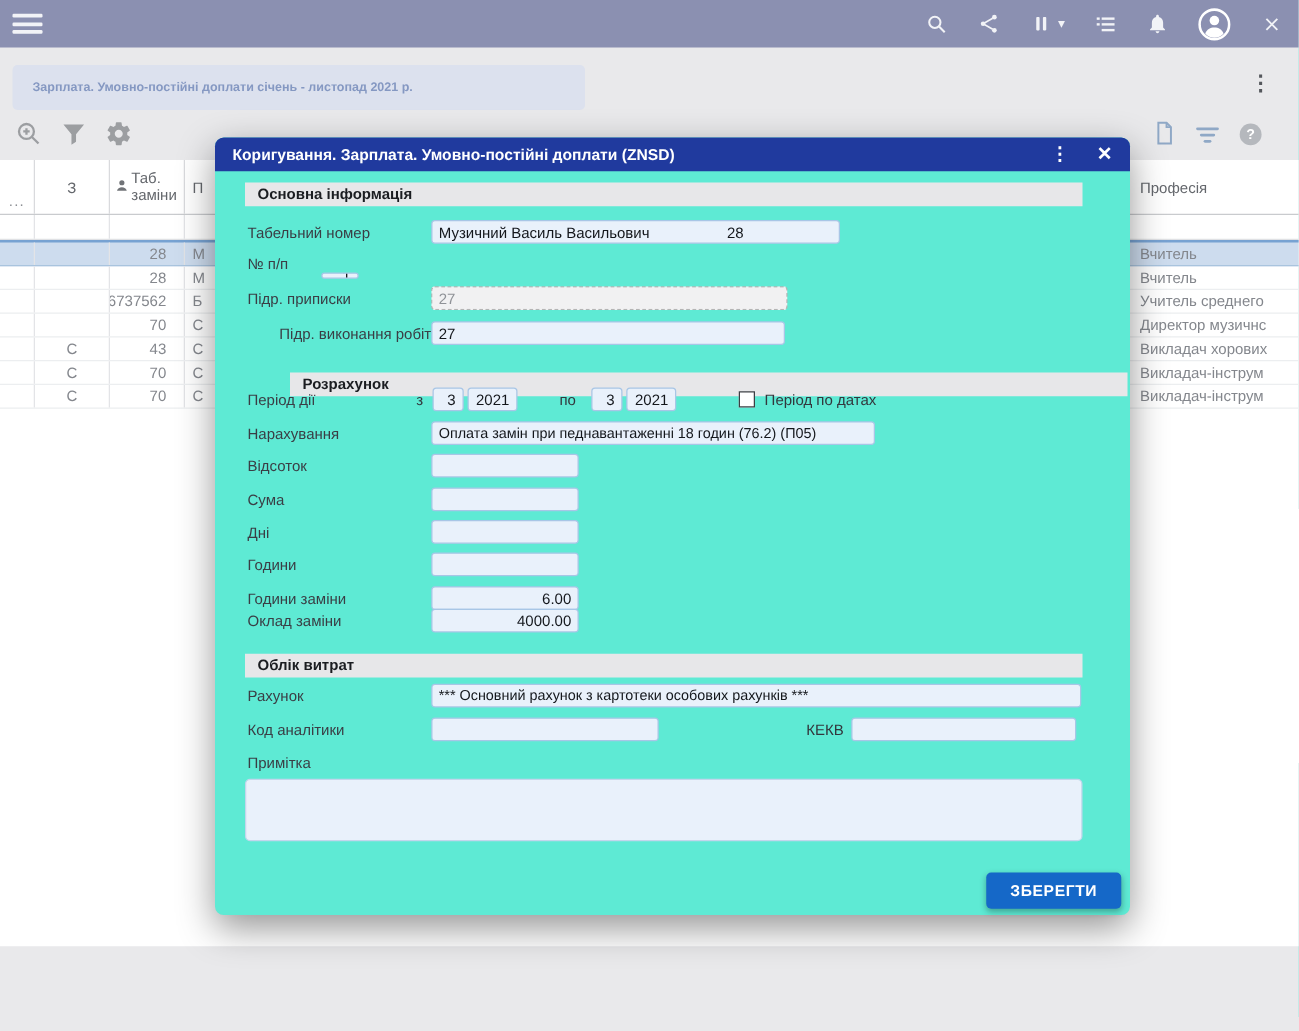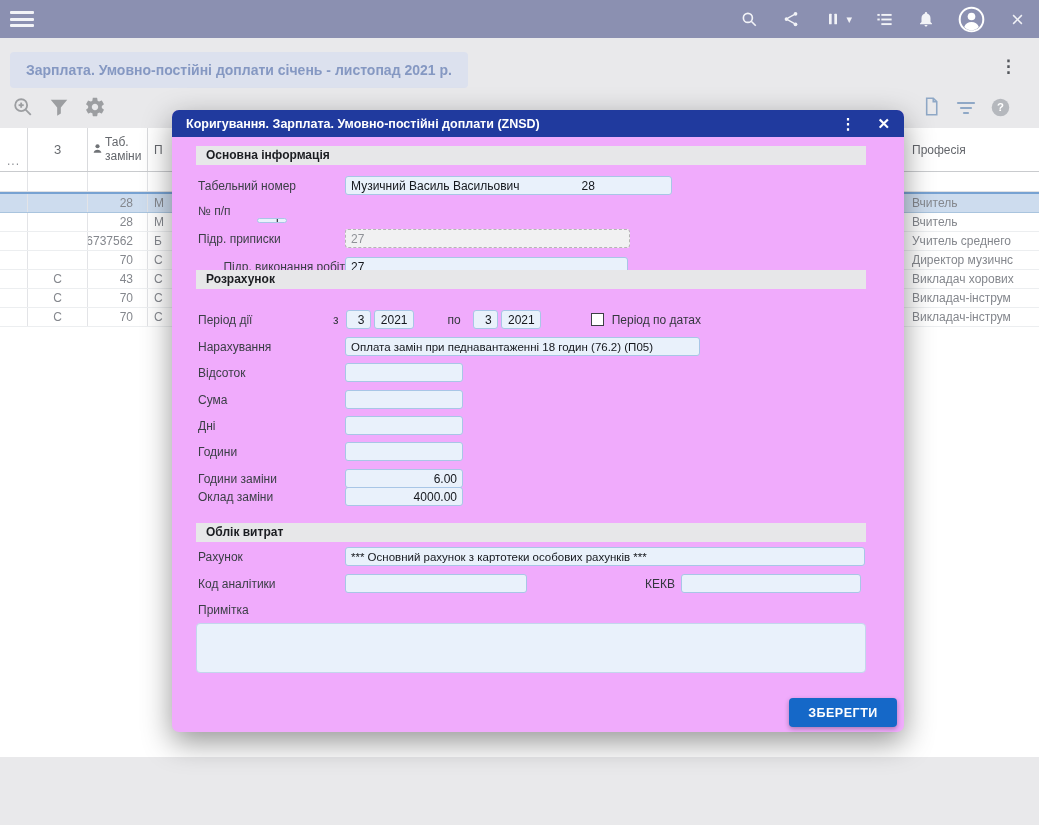--- a/index.html
+++ b/index.html
@@ -14,21 +14,21 @@
   .tb-icon { width:20px; height:20px; display:flex; align-items:center; justify-content:center; cursor:pointer; }
   .tb-icon svg { display:block; }
   .pause-wrap { display:flex; align-items:center; gap:3px; }
   .caret { font-size:11px; color:#f2f3f7; line-height:1; }
   .avatar { width:27px; height:27px; }
 
   
   .panel { position:absolute; top:128px; left:0; width:1039px; height:629px; background:#fff; z-index:0; }
 
   
-  .title-chip { position:absolute; top:52px; left:10px; width:458px; height:36px; background:#dce1ee; border-radius:4px; display:flex; align-items:center; padding-left:16px; font-size:14px; font-weight:bold; color:#8598c2; z-index:1; }
+  .title-chip { position:absolute; top:52px; left:10px; width:458px; height:36px; background:#dce1ee; border-radius:4px; display:flex; align-items:center; padding-left:16px; font-size:10px; font-weight:bold; color:#8598c2; z-index:1; }
   .title-kebab { position:absolute; top:58px; right:22px; color:#54575c; font-size:17px; font-weight:bold; cursor:pointer; z-index:1; line-height:1; letter-spacing:0; }
 
   
   .toolbar-icon { position:absolute; top:96px; z-index:1; color:#9c9ea1; cursor:pointer; }
   .toolbar-icon svg { display:block; }
   .ti-doc, .ti-filterlines { color:#8fa8c6; }
 
   
   .table { position:absolute; top:128px; left:0; width:1039px; z-index:1; font-size:12px; color:#84878d; }
   .thead, .trow { display:grid; grid-template-columns:28px 60px 60px 755px 136px; }
@@ -45,21 +45,21 @@
   .trow.empty { height:20px; border-bottom:1px solid #e0e1e4; }
   .trow.sel { background:#cddcee; border-top:2px solid #77a2d2; border-bottom:1px solid #a9c4de; height:21px; }
   .tcell { border-right:1px solid #e3e4e7; overflow:hidden; white-space:nowrap; display:flex; align-items:center; }
   .tcell.c-dots { border-right:1px solid #e3e4e7; }
   .tcell.c-z { justify-content:center; }
   .tcell.c-tab { justify-content:flex-end; padding-right:14px; }
   .tcell.c-p { padding-left:6px; }
   .tcell.c-prof { border-right:none; padding-left:9px; }
 
   
-  .modal { position:absolute; left:172px; top:110px; width:732px; height:622px; background:#f0abfc; border-radius:7px; box-shadow:0 10px 30px rgba(0,0,0,.42); z-index:5; font-size:12px; color:#33373d; }
+  .modal { position:absolute; left:172px; top:110px; width:732px; height:622px; background:#5eead4; border-radius:7px; box-shadow:0 10px 30px rgba(0,0,0,.42); z-index:5; font-size:12px; color:#33373d; }
   .modal-header { position:absolute; top:0; left:0; right:0; height:27px; background:#203a9e; border-radius:7px 7px 0 0; display:flex; align-items:center; color:#fff; }
   .modal-title { padding-left:14px; font-size:12.5px; font-weight:bold; }
   .mh-kebab { margin-left:auto; font-size:15px; font-weight:bold; cursor:pointer; padding:0 4px; line-height:1; }
   .mh-close { margin:0 14px 0 18px; font-size:15px; font-weight:bold; cursor:pointer; line-height:1; }
 
   .section-bar { position:absolute; left:24px; width:670px; height:19px; background:#e7e7e9; font-weight:bold; font-size:12px; color:#1b1d21; line-height:19px; padding-left:10px; }
 
   .frow { position:absolute; left:26px; height:19px; display:flex; align-items:center; }
   .flabel { width:147px; flex:0 0 auto; color:#3a3e45; }
   .field { height:19px; background:#e9f1fb; border:1px solid #a8c6e6; border-radius:3px; padding:0 5px; display:flex; align-items:center; color:#14171c; overflow:hidden; white-space:nowrap; }
@@ -277,21 +277,21 @@
   <div class="frow" style="top:119px;">
     <span class="flabel">Підр. приписки</span>
     <div class="field disabled" style="width:285px;">27</div>
   </div>
 
   <div class="frow" style="top:147px;text-align:right;">
     <span class="flabel">Підр. виконання робіт</span>
     <div class="field" style="width:283px;">27</div>
   </div>
 
-  <div class="section-bar" style="top:160px;">Розрахунок</div>
+  <div class="section-bar" style="top:188px;margin-left:36px;">Розрахунок</div>
 
   <div class="frow" style="top:200px;">
     <span class="flabel" style="width:135px;">Період дії</span>
     <span>з</span>
     <div class="field num" style="width:25px; margin-left:7px;">3</div>
     <div class="field num" style="width:40px; margin-left:3px;">2021</div>
     <span style="margin-left:34px;">по</span>
     <div class="field num" style="width:25px; margin-left:12px;">3</div>
     <div class="field num" style="width:40px; margin-left:3px;">2021</div>
     <span class="checkbox" style="margin-left:50px;"></span>

